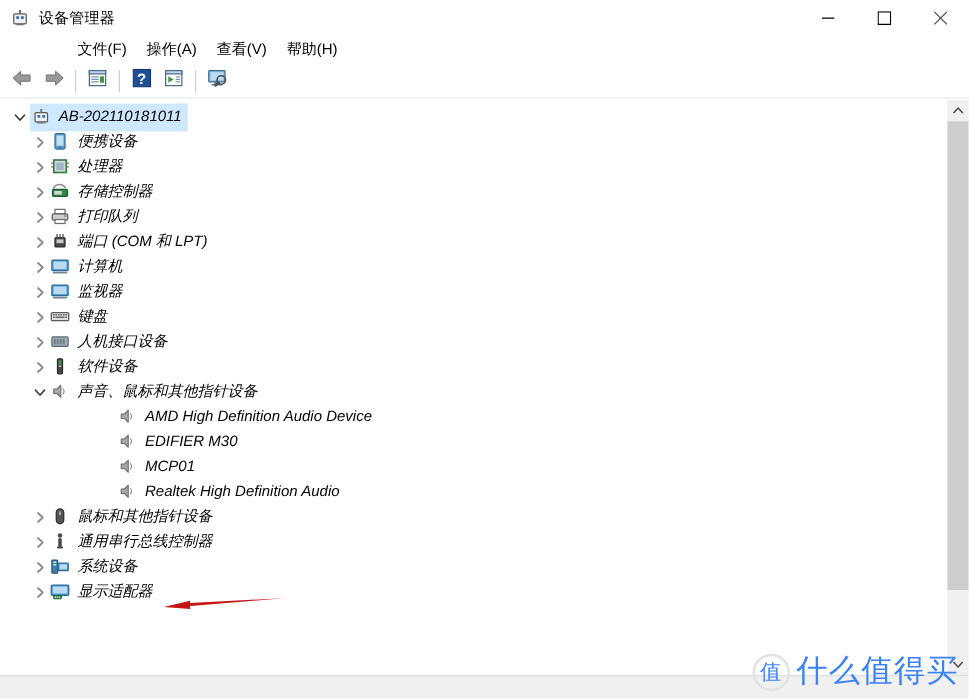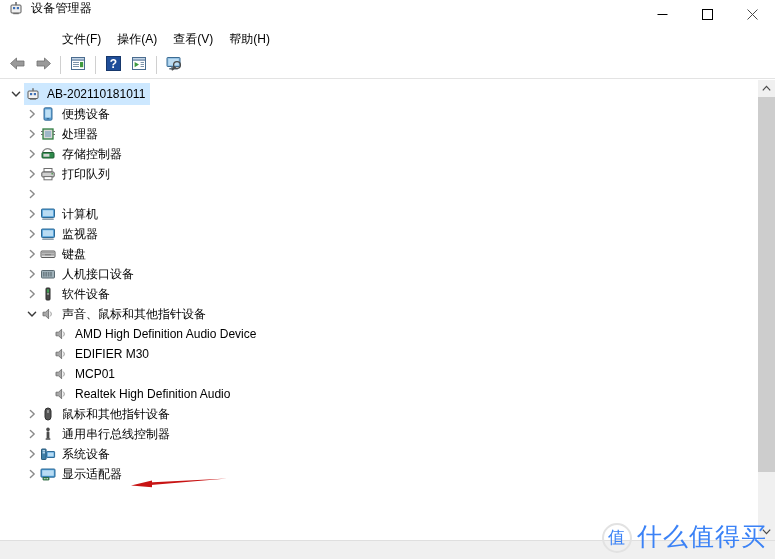--- a/index.html
+++ b/index.html
@@ -15,21 +15,21 @@
     background: #ffffff;
     display: flex;
     flex-direction: column;
   }
 
   
   .titlebar {
     height: 28px;
     background: #ffffff;
     display: flex;
-    align-items: flex-start;
+    align-items: center;
     flex: 0 0 auto;
     position: relative;
   }
   .title-icon {
     width: 16px; height: 16px;
     margin-left: 8px; margin-right: 7px;
     position: relative;
     flex: 0 0 auto;
   }
   .title-text {
@@ -131,27 +131,27 @@
     font-size: 12px;
     color: #000000;
     line-height: 16px;
   }
   .row.selected .sel {
     background: #cde8ff;
     border: 1px solid #cde8ff;
   }
   .sel {
     display: flex;
-    align-items: center;
     padding: 1px 4px 1px 0;
     height: 18px;
+    font-style: italic;
   }
   .depth1 { padding-left: 8px; }
   .depth2 { padding-left: 24px; }
-  .depth3 { padding-left: 37px; }
+  .depth3 { padding-left: 78px; }
 
   
   .scrollbar {
     width: 17px;
     flex: 0 0 auto;
     background: #f0f0f0;
     display: flex;
     flex-direction: column;
     border-left: 1px solid #ffffff;
     position: relative;
@@ -418,20 +418,30 @@
               </svg></div>
             <div class="label">打印队列</div>
           </div>
         </div>
         <div class="row depth2">
           <div class="chev">
             <svg width="10" height="10" viewBox="0 0 10 10">
               <path d="M3.4 1.4 L7.2 5 L3.4 8.6" fill="none" stroke="#8a8a8a" stroke-width="1.4" stroke-linecap="round" stroke-linejoin="round"></path>
             </svg>
           </div>
+          <div class="sel">
+            <div class="icon"><svg width="16" height="16" viewBox="0 0 16 16">
+                <rect x="4" y="5" width="8" height="7.5" rx="0.8" fill="#4a4a4a" stroke="#2a2a2a" stroke-width="1"></rect>
+                <rect x="5.2" y="6.5" width="5.6" height="3" fill="#c9c9c9"></rect>
+                <rect x="5" y="2.2" width="1.3" height="2.8" fill="#777"></rect>
+                <rect x="7.4" y="2.2" width="1.3" height="2.8" fill="#777"></rect>
+                <rect x="9.8" y="2.2" width="1.3" height="2.8" fill="#777"></rect>
+              </svg></div>
+            <div class="label">端口 (COM 和 LPT)</div>
+          </div>
         </div>
         <div class="row depth2">
           <div class="chev">
             <svg width="10" height="10" viewBox="0 0 10 10">
               <path d="M3.4 1.4 L7.2 5 L3.4 8.6" fill="none" stroke="#8a8a8a" stroke-width="1.4" stroke-linecap="round" stroke-linejoin="round"></path>
             </svg>
           </div>
           <div class="sel">
             <div class="icon"><svg width="16" height="16" viewBox="0 0 16 16">
                 <rect x="1.5" y="3" width="13" height="8.5" rx="0.8" fill="#4a9cd8" stroke="#2f6a95" stroke-width="1"></rect>

